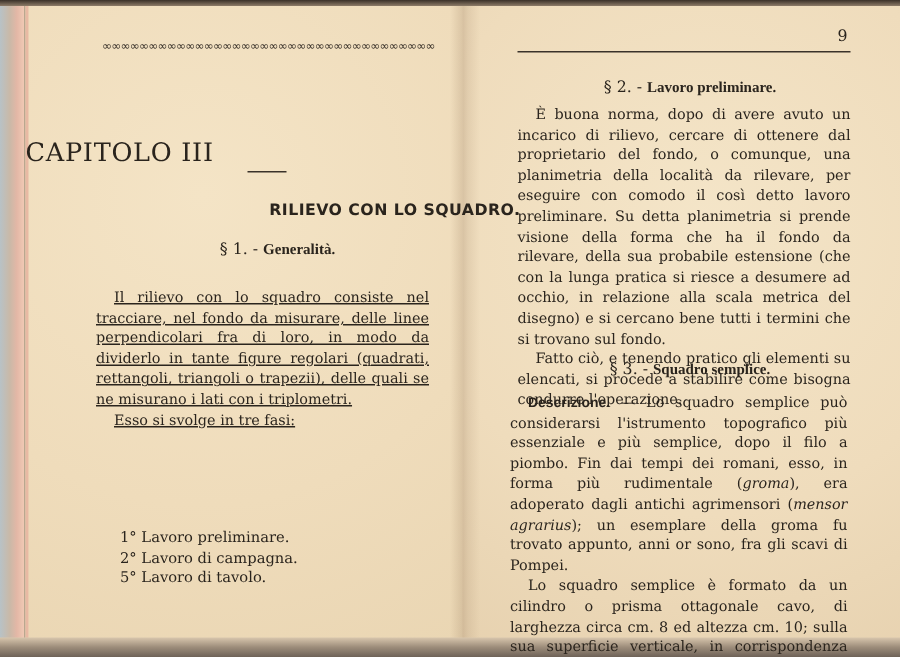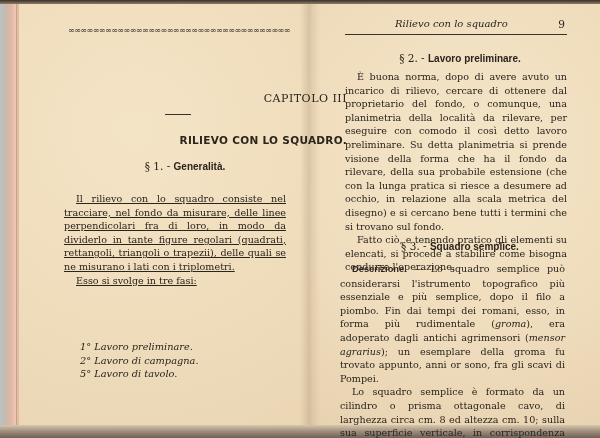--- a/index.html
+++ b/index.html
@@ -36,40 +36,40 @@
   .bottomshade {
     position:absolute; left:0; top:425px; width:600px; height:13px;
     background:linear-gradient(180deg,#d8c6ad,#9c8c7a 50%,#6e6258);
   }
   .ornament {
     position:absolute; left:68px; top:26px; width:222px;
     font-family:"DejaVu Sans", sans-serif; font-size:8px; letter-spacing:-0.5px;
     color:#3a322a; white-space:nowrap; overflow:hidden;
   }
   .chapter {
-    position:absolute; left:17px; top:92px; width:330px; text-align:right;
-    font-size:11px; letter-spacing:0.5px;
+    position:absolute; left:17px; top:92px; width:330px; text-align:left;
+    font-size:17px; letter-spacing:0.5px;
   }
   .rule-short {
     position:absolute; left:165px; top:114px; width:26px; height:1px; background:#3a322a;
   }
   .title {
     position:absolute; left:17px; top:134px; width:330px; text-align:right;
     font-family:"DejaVu Sans", sans-serif; font-weight:bold; font-size:10.5px; letter-spacing:0.3px;
   }
   .sec {
     position:absolute; text-align:center; font-size:10.5px;
   }
-  .sec b { font-family:Liberation Sans, sans-serif; font-size:10px;text-align:right; }
+  .sec b { font-family:Liberation Serif, serif; font-size:10px;text-align:right; }
   .para {
     position:absolute; font-size:9.6px; line-height:13.6px; text-align:justify;
   }
   .para p { margin:0; text-indent:12px; }
   .list {
-    position:absolute; left:80px; top:340px; font-size:9.8px; line-height:13.5px;font-style:italic;
+    position:absolute; left:80px; top:352px; font-size:9.8px; line-height:13.5px;
   }
   .runhead {
     position:absolute; left:345px; top:16px; width:222px; height:18px;
     border-bottom:1px solid #3a322a;
   }
   .runhead .t { position:absolute; left:50px; top:2px; font-style:italic; font-size:10px; }
   .runhead .n { position:absolute; right:2px; top:2px; font-size:10.5px; }
   i.it { font-style:italic; }
   .lead { font-family:Liberation Sans, sans-serif; font-weight:bold; font-size:9.3px; }
 </style>
@@ -99,21 +99,20 @@
     <p>Esso si svolge in tre fasi:</p>
   </div>
 
   <div class="list">
     <div>1° Lavoro preliminare.</div>
     <div>2° Lavoro di campagna.</div>
     <div>5° Lavoro di tavolo.</div>
   </div>
 
   <div class="runhead">
-    <span class="t">Rilievo con lo squadro</span>
     <span class="n">9</span>
   </div>
 
   <div class="sec" style="left:390px; top:52px; width:140px;">
     <span>§ 2. -</span>
     <b>Lavoro preliminare.</b>
   </div>
 
   <div class="para" style="left:345px; top:70px; width:222px;">
     <p>È buona norma, dopo di avere avuto un incarico di rilievo, cercare di ottenere dal proprietario del fondo, o comunque, una planimetria della località da rilevare, per eseguire con comodo il così detto lavoro preliminare. Su detta planimetria si prende visione della forma che ha il fondo da rilevare, della sua probabile estensione (che con la lunga pratica si riesce a desumere ad occhio, in relazione alla scala metrica del disegno) e si cercano bene tutti i termini che si trovano sul fondo.</p>

